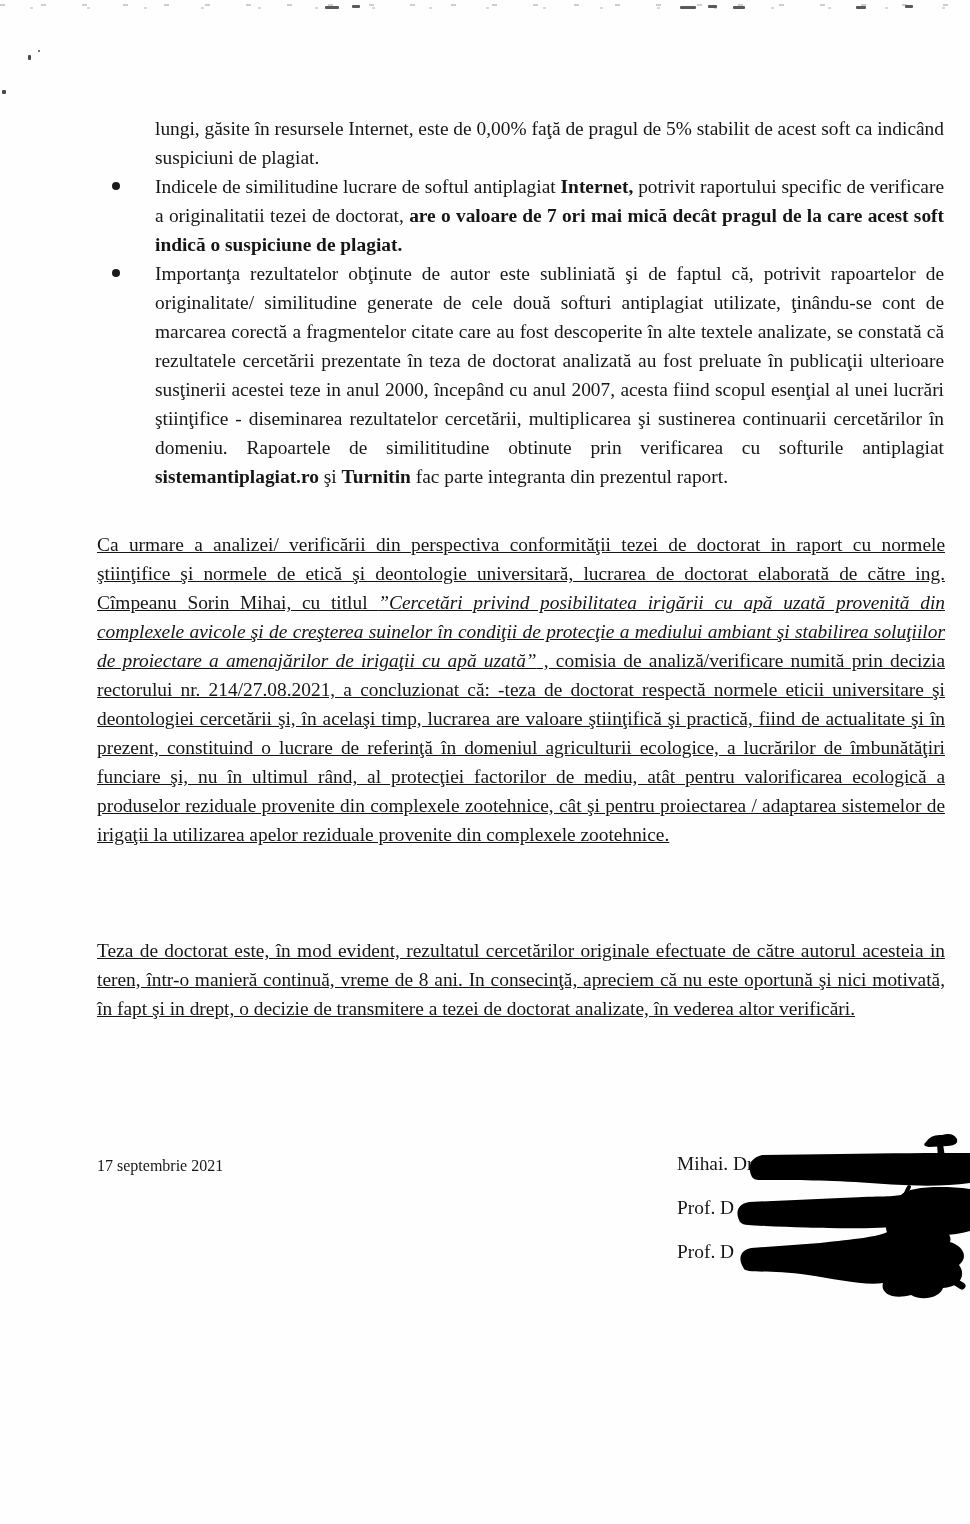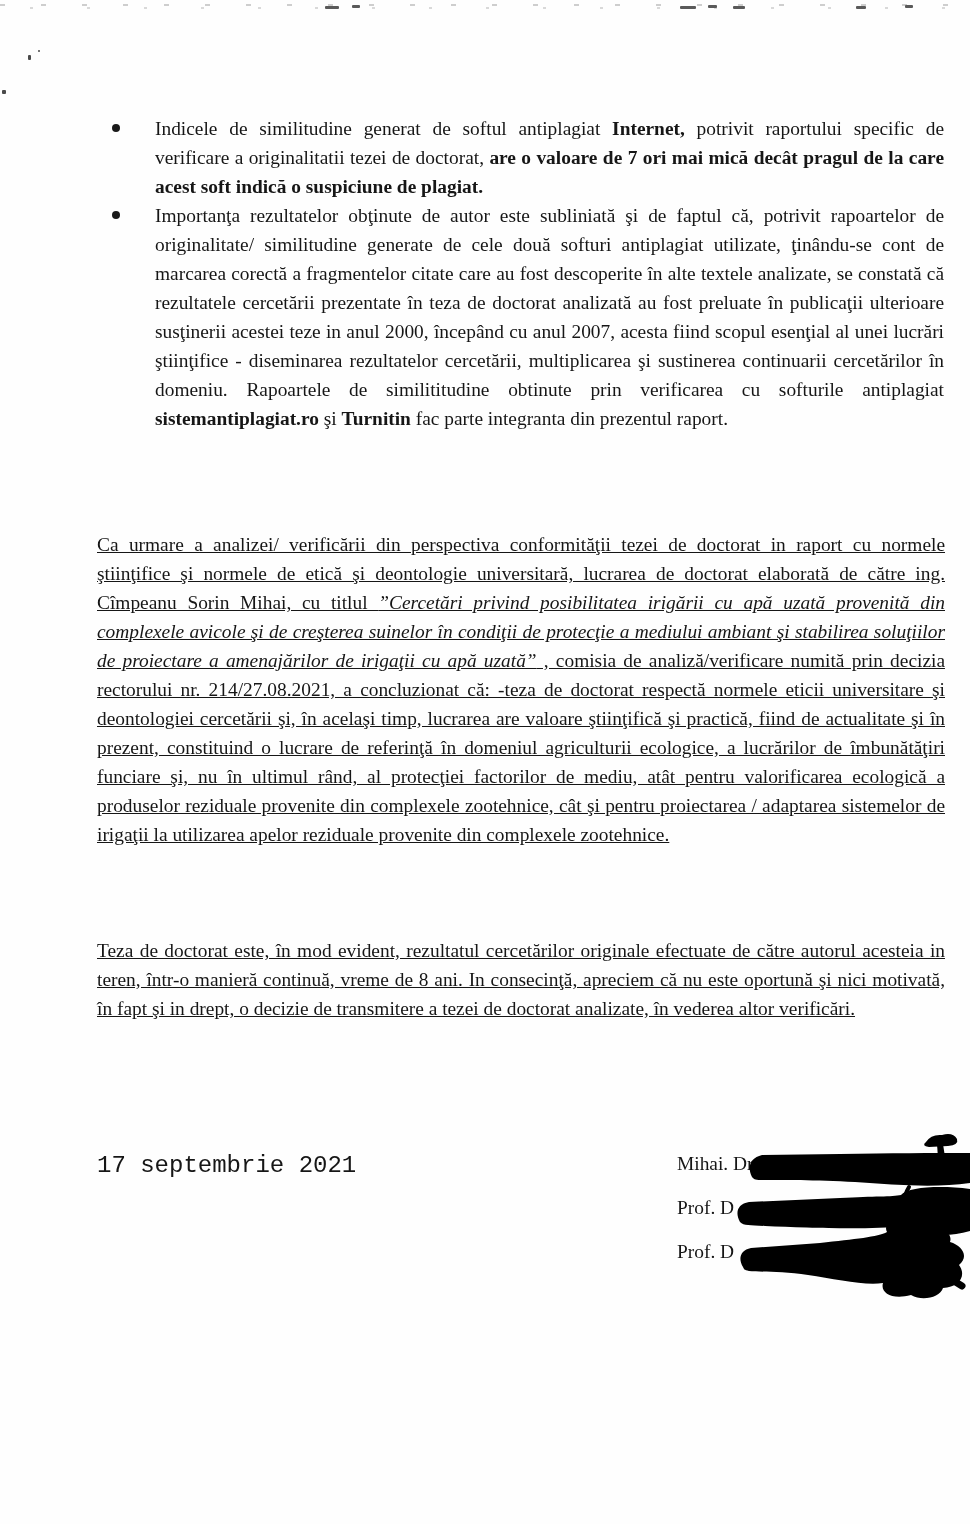--- a/index.html
+++ b/index.html
@@ -36,21 +36,21 @@
   .bullet-marker{
     position:absolute;left:-43px;top:10px;width:8px;height:8px;
     background:#1a1a1a;border-radius:50%;
   }
 
   .para{position:absolute;left:97px;width:848px;text-decoration:underline;}
   .para-committee{top:530px;}
   .para-nodeviation{top:922px;}
   .para-original{top:936px;}
 
-  .doc-date{position:absolute;left:97px;top:1151px;font-size:24px;line-height:29px;font-family:Liberation Mono, monospace;}
+  .doc-date{position:absolute;left:97px;top:1151px;font-size:16px;line-height:29px;}
   .signatures{position:absolute;left:677px;top:1149px;font-size:19.4px;line-height:29px;}
   .sig-row{height:29px;margin-bottom:15px;white-space:nowrap;}
 
   .redactions{position:absolute;left:640px;top:1125px;width:330px;height:185px;}
 </style>
 </head>
 <body>
 
 <div class="page">
 
@@ -60,24 +60,25 @@
   <div class="dash" style="left:680px;top:6px;width:16px;"></div>
   <div class="dash" style="left:708px;top:5px;width:9px;"></div>
   <div class="dash" style="left:733px;top:6px;width:12px;"></div>
   <div class="dash" style="left:856px;top:6px;width:10px;"></div>
   <div class="dash" style="left:905px;top:5px;width:8px;"></div>
   <div class="speck" style="left:28px;top:55px;width:3px;height:5px;"></div>
   <div class="speck" style="left:38px;top:50px;width:2px;height:2px;"></div>
   <div class="speck" style="left:2px;top:90px;width:4px;height:4px;"></div>
 
   <div class="flow1">
+    <p>lungi, găsite în resursele Internet, este de 0,00% faţă de pragul de 5% stabilit de acest soft ca indicând suspiciuni de plagiat.</p>
 
     <div class="bullet">
       <span class="bullet-marker"></span>
-      <p><span>Indicele de similitudine generat de softul antiplagiat </span><span class="b">Internet,</span><span> potrivit raportului specific de verificare a originalitatii tezei de doctorat, </span><span class="b">are o valoare de 7 ori mai mică decât pragul de la care acest soft indică o suspiciune de plagiat.</span></p>
+      <p><span>Indicele de similitudine lucrare de softul antiplagiat </span><span class="b">Internet,</span><span> potrivit raportului specific de verificare a originalitatii tezei de doctorat, </span><span class="b">are o valoare de 7 ori mai mică decât pragul de la care acest soft indică o suspiciune de plagiat.</span></p>
     </div>
 
     <div class="bullet">
       <span class="bullet-marker"></span>
       <p><span>Importanţa rezultatelor obţinute de autor este subliniată şi de faptul că, potrivit rapoartelor de originalitate/ similitudine generate de cele două softuri antiplagiat utilizate, ţinându-se cont de marcarea corectă a fragmentelor citate care au fost descoperite în alte textele analizate, se constată că rezultatele cercetării prezentate în teza de doctorat analizată au fost preluate în publicaţii ulterioare susţinerii acestei teze in anul 2000, începând cu anul 2007, acesta fiind scopul esenţial al unei lucrări ştiinţifice - diseminarea rezultatelor cercetării, multiplicarea şi sustinerea continuarii cercetărilor în domeniu. Rapoartele de similititudine obtinute prin verificarea cu softurile antiplagiat </span><span class="b">sistemantiplagiat.ro</span><span> şi </span><span class="b">Turnitin</span><span> fac parte integranta din prezentul raport.</span></p>
     </div>
   </div>
 
   <p class="para para-committee"><span>Ca urmare a analizei/ verificării din perspectiva conformităţii tezei de doctorat in raport cu normele ştiinţifice şi normele de etică şi deontologie universitară, lucrarea de doctorat elaborată de către ing. Cîmpeanu Sorin Mihai, cu titlul </span><span class="i">”Cercetări privind posibilitatea irigării cu apă uzată provenită din complexele avicole şi de creşterea suinelor în condiţii de protecţie a mediului ambiant şi stabilirea soluţiilor de proiectare a amenajărilor de irigaţii cu apă uzată”</span><span> , comisia de analiză/verificare numită prin decizia rectorului nr. 214/27.08.2021, a concluzionat că: -teza de doctorat respectă normele eticii universitare şi deontologiei cercetării şi, în acelaşi timp, lucrarea are valoare ştiinţifică şi practică, fiind de actualitate şi în prezent, constituind o lucrare de referinţă în domeniul agriculturii ecologice, a lucrărilor de îmbunătăţiri funciare şi, nu în ultimul rând, al protecţiei factorilor de mediu, atât pentru valorificarea ecologică a produselor reziduale provenite din complexele zootehnice, cât şi pentru proiectarea / adaptarea sistemelor de irigaţii la utilizarea apelor reziduale provenite din complexele zootehnice.</span></p>
 

